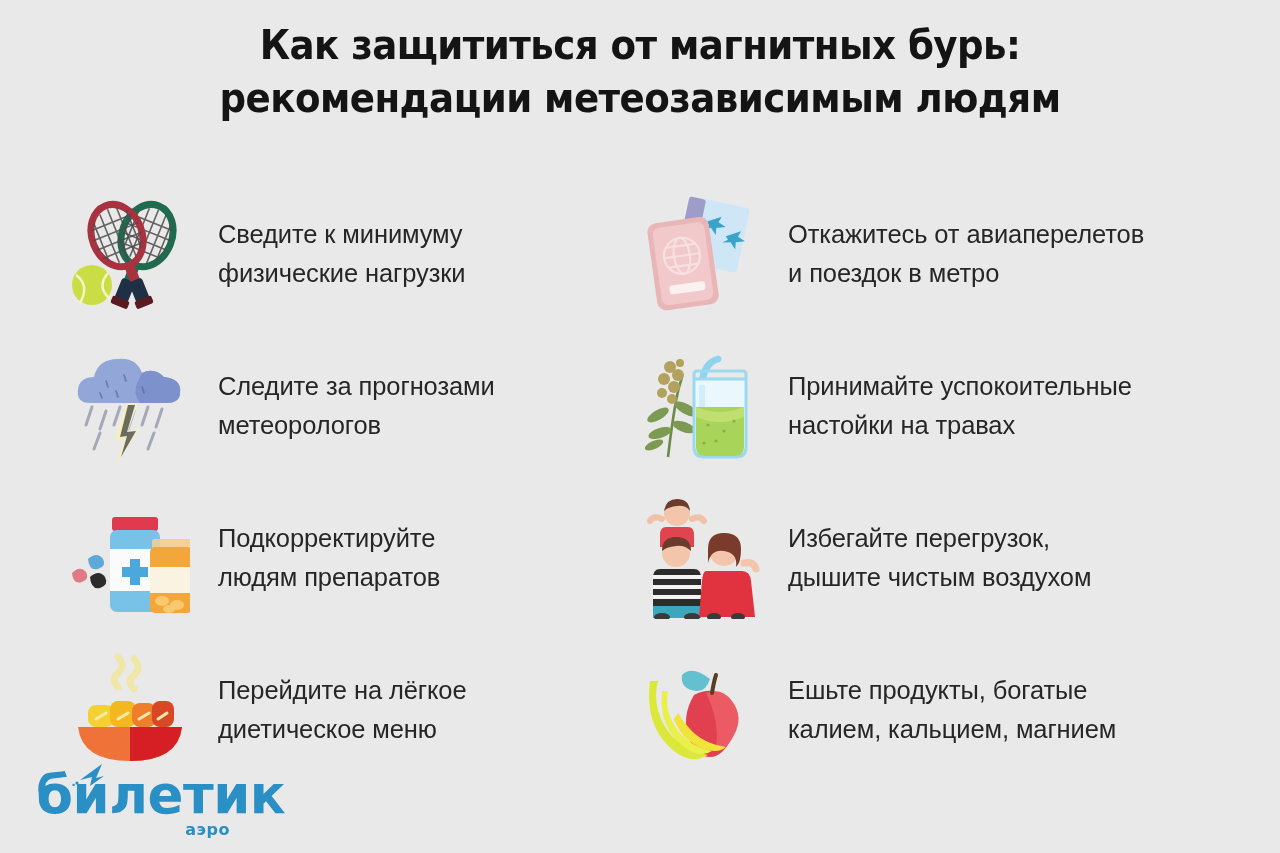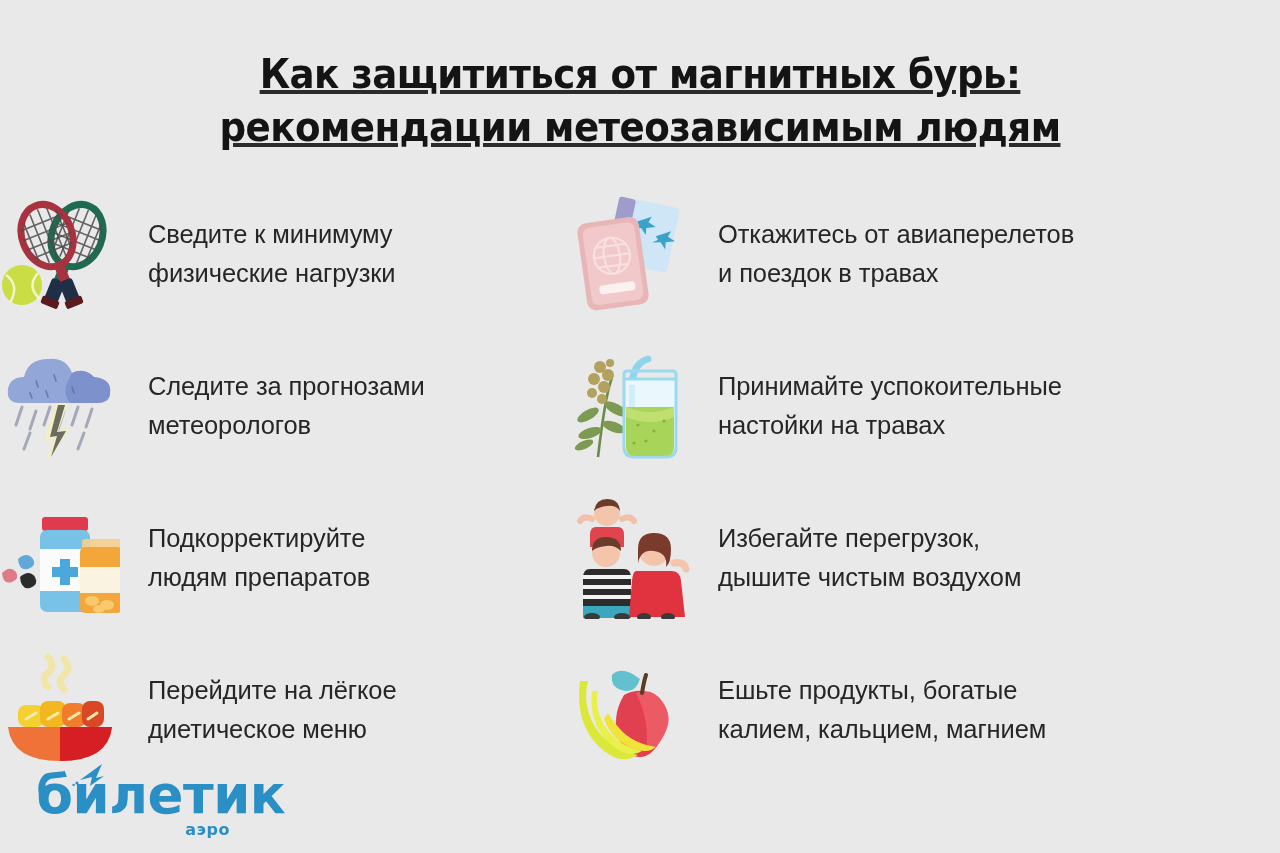--- a/index.html
+++ b/index.html
@@ -12,23 +12,22 @@
 
   body {
     background: #e9e9e9;
     font-family: "Liberation Sans", "DejaVu Sans", sans-serif;
     color: #2b2b2b;
     position: relative;
   }
 
   
   .title-block {
-    padding-top: 48px;
+    padding-top: 19px;
     text-align: center;
-    text-decoration: underline;
   }
   .title-line {
     font-family: "DejaVu Sans", "Liberation Sans", sans-serif;
     font-weight: bold;
     font-size: 40px;
     letter-spacing: -0.6px;
     line-height: 1.33;
     color: #141414;
     transform: scaleX(0.93);
   }
@@ -36,20 +35,21 @@
   
   .tips-grid {
     position: absolute;
     top: 178px;
     left: 0;
     width: 1280px;
     display: grid;
     grid-template-columns: 570px 640px;
     column-gap: 0px;
     row-gap: 0px;
+    padding-left: 70px;
   }
   .tip {
     display: flex;
     align-items: center;
     height: 152px;
   }
   .tip-icon {
     width: 120px;
     height: 122px;
     flex: 0 0 120px;
@@ -297,21 +297,21 @@
               <line x1="25" y1="62" x2="61" y2="62"></line>
               <line x1="28" y1="52" x2="58" y2="52"></line>
               <line x1="28" y1="72" x2="58" y2="72"></line>
             </g>
             <rect x="26" y="90" width="36" height="9" rx="3" fill="#fbf1f1"></rect>
           </g>
         </svg>
       </div>
       <div class="tip-text">
         <span class="l1">Откажитесь от авиаперелетов</span>
-        <span class="l2">и поездок в травах</span>
+        <span class="l2">и поездок в метро</span>
       </div>
     </div>
 
     <div class="tip">
       <div class="tip-icon">
         <svg viewBox="0 0 120 122">
 
           <g>
             <path d="M28 112 q4 -34 8 -56 q2 -12 6 -24" stroke="#6a8b4a" stroke-width="2.6" fill="none"></path>
             <g fill="#7c9a52">

